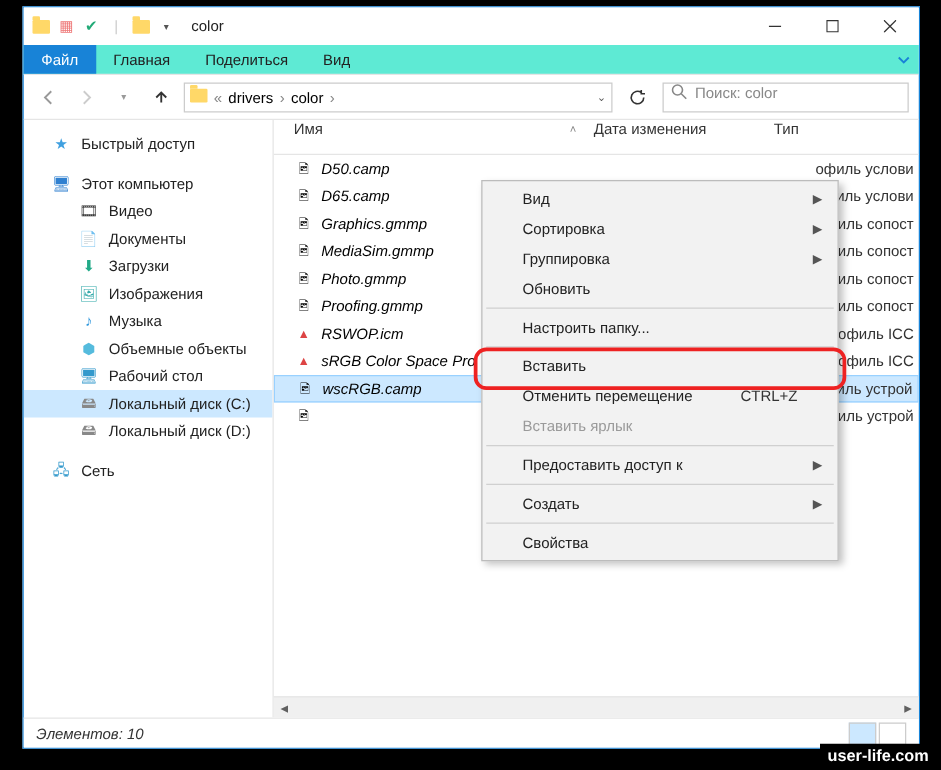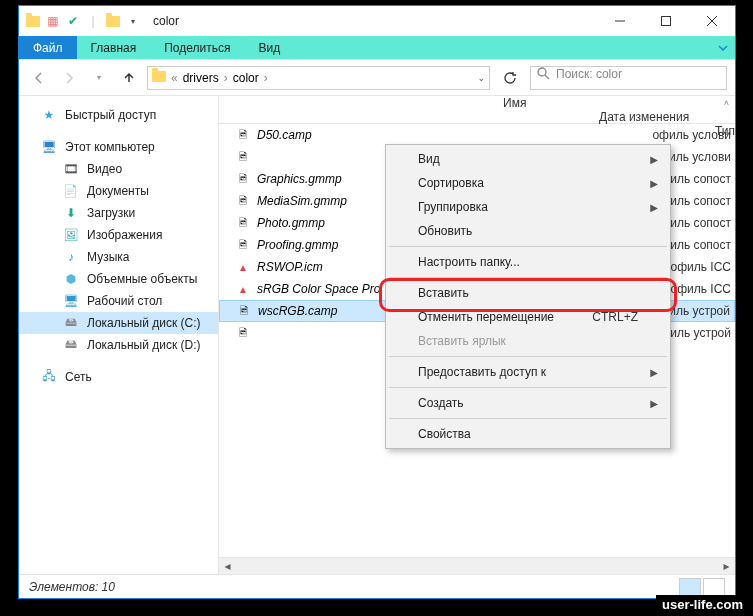--- a/index.html
+++ b/index.html
@@ -25,21 +25,21 @@
 .refresh { width:28px; height:24px; display:flex; align-items:center; justify-content:center; color:#333; }
 .search { width:197px; height:24px; border:1px solid #ccc; display:flex; padding:0 6px; color:#888; gap:6px; }
 .body { flex:1; display:flex; min-height:0; }
 .sidebar { width:200px; border-right:1px solid #e5e5e5; padding:8px 0; overflow:hidden; }
 .sb-item { height:22px; display:flex; align-items:center; padding-left:22px; gap:8px; color:#222; }
 .sb-item.indent { padding-left:44px; }
 .sb-item.selected { background:#cce8ff; }
 .sb-item .ico { width:16px; height:16px; display:flex; align-items:center; justify-content:center; }
 .sb-spacer { height:10px; }
 .main { flex:1; position:relative; display:flex; flex-direction:column; }
-.cols { height:28px; display:flex; align-items:flex-end; border-bottom:1px solid #e5e5e5; color:#333;flex-direction:column; }
+.cols { height:28px; display:flex; align-items:flex-start; border-bottom:1px solid #e5e5e5; color:#333; }
 .col-name { width:248px; padding-left:16px; display:flex; align-items:center; justify-content:space-between; }
 .col-date { width:144px; padding-left:8px; }
 .col-type { flex:1; padding-left:8px; }
 .filelist { flex:1; overflow:hidden; position:relative; }
 .row { height:22px; display:flex; align-items:center; padding-left:16px; gap:6px; }
 .row.sel { background:#cce8ff; border:1px solid #99d1ff; }
 .row .fico { width:16px; height:16px; display:inline-flex; align-items:center; justify-content:center; font-size:10px; }
 .row .fname { white-space:nowrap; overflow:hidden; text-overflow:ellipsis; width:210px;font-style:italic; }
 .row .ftype { padding-left:30px; color:#333; white-space:nowrap; }
 .ctxmenu { position:absolute; left:366px; top:138px; width:286px; background:#f2f2f2; border:1px solid #bcbcbc; box-shadow:3px 3px 6px rgba(0,0,0,0.25); z-index:10; padding:2px; }
@@ -214,20 +214,21 @@
         <div class="col-type">Тип</div>
       </div>
       <div class="filelist">
         <div class="row">
             <span class="fico">🖻</span>
             <span class="fname">D50.camp</span>
             <span class="ftype" style="margin-left:auto;padding-right:4px">офиль услови</span>
           </div>
         <div class="row">
             <span class="fico">🖻</span>
+            <span class="fname">D65.camp</span>
             <span class="ftype" style="margin-left:auto;padding-right:4px">офиль услови</span>
           </div>
         <div class="row">
             <span class="fico">🖻</span>
             <span class="fname">Graphics.gmmp</span>
             <span class="ftype" style="margin-left:auto;padding-right:4px">офиль сопост</span>
           </div>
         <div class="row">
             <span class="fico">🖻</span>
             <span class="fname">MediaSim.gmmp</span>

